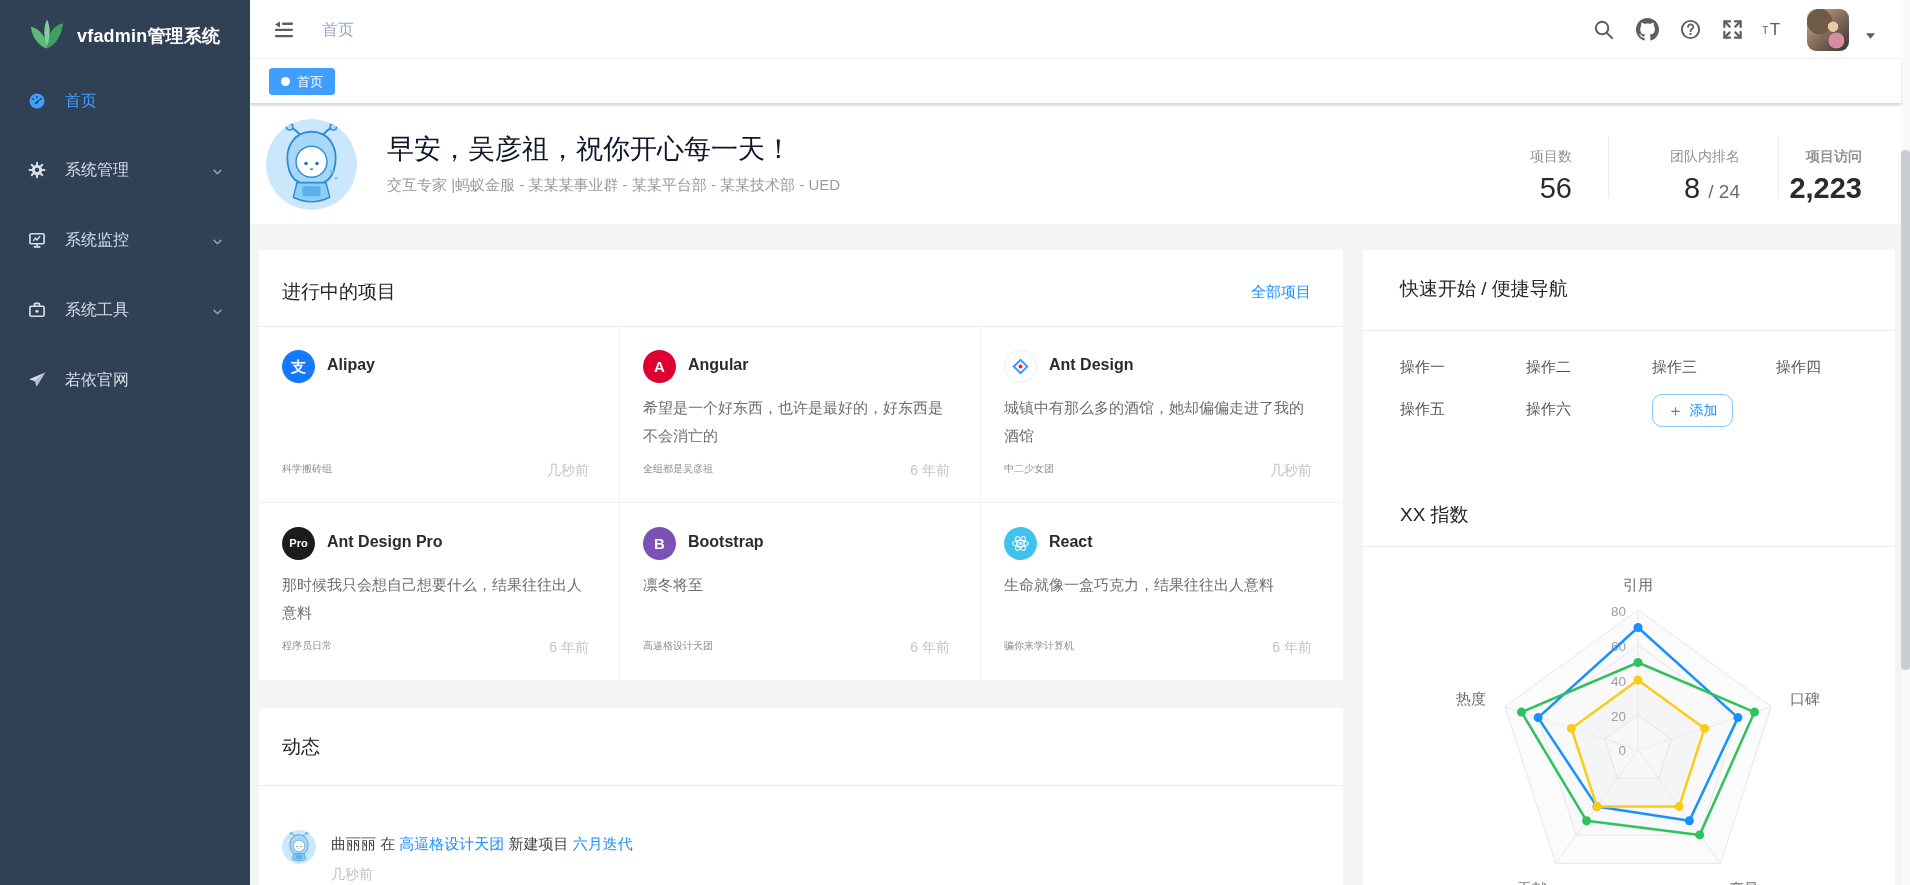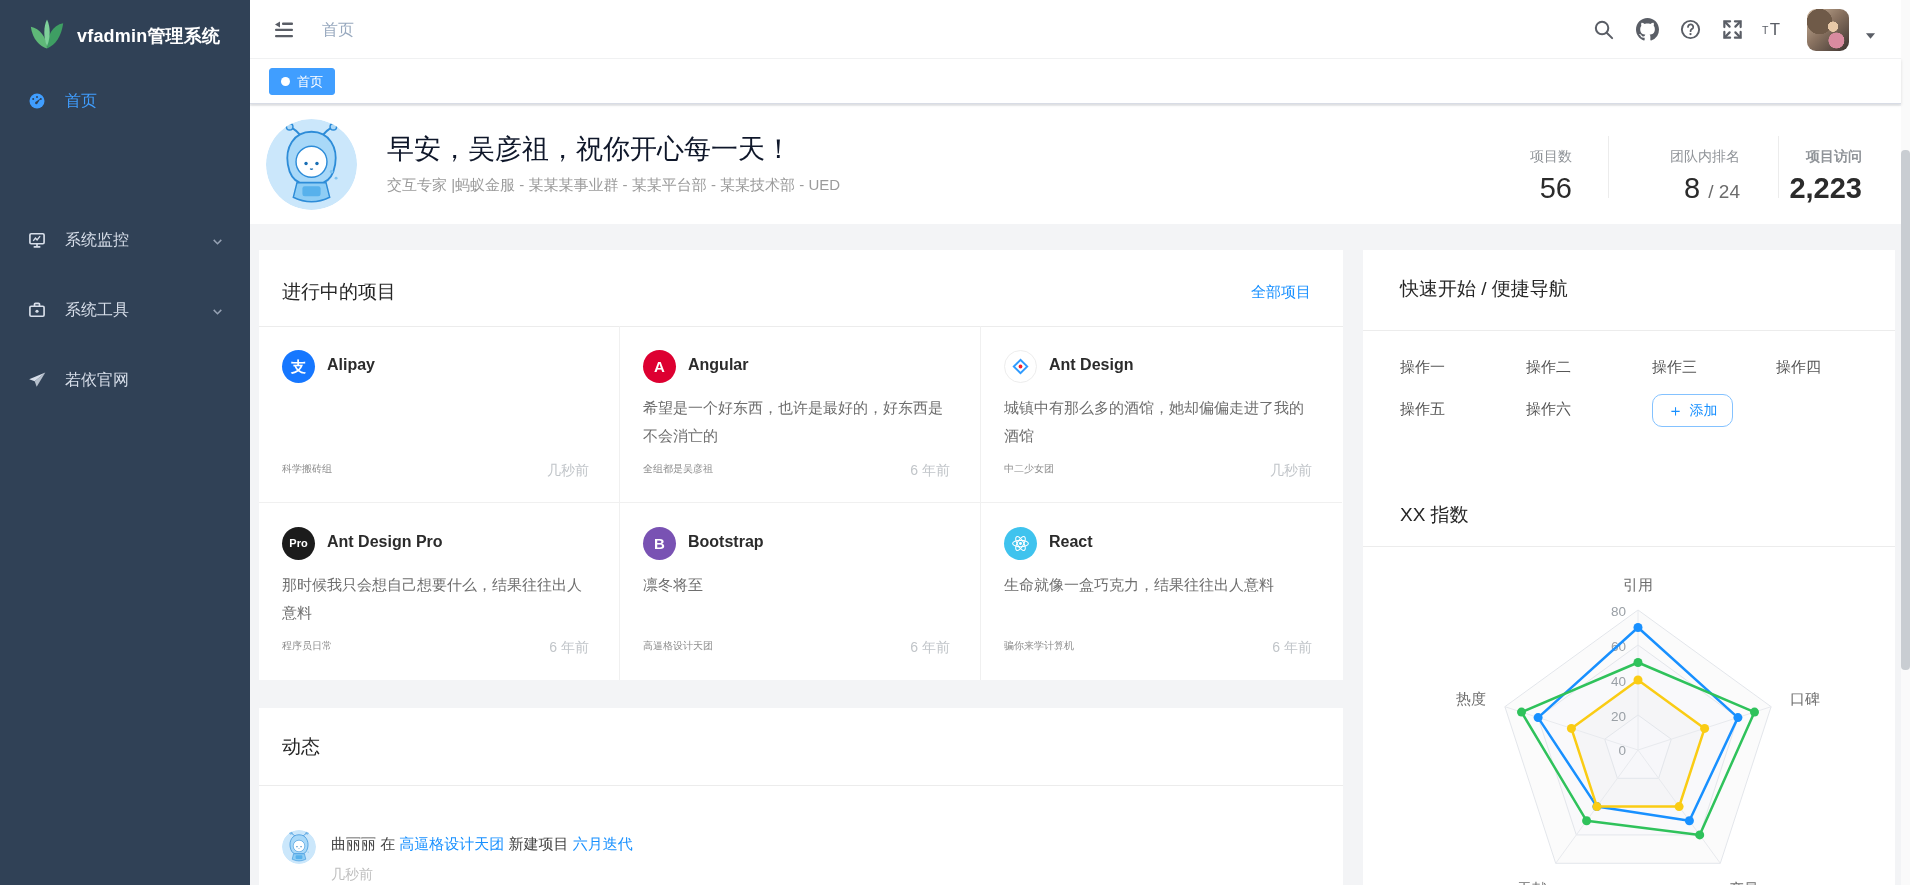--- a/index.html
+++ b/index.html
@@ -146,20 +146,44 @@
             <circle cx="7.4" cy="9.6" r="1.2"></circle>
               <circle cx="12" cy="7.2" r="1.2"></circle>
               <circle cx="16.6" cy="9.6" r="1.2"></circle>
             <path d="M11.1 12.6l5.4-3.8-3.6 5.6a1.6 1.6 0 11-1.8-1.8z"></path>
           </g>
         </svg>
       </span>
       <span class="mi-label">首页</span>
     </div>
 
+    <div class="menu-item" style="top:142px">
+      <span class="menu-icon">
+        <svg viewBox="0 0 24 24" width="20" height="20" fill="currentColor">
+          <g>
+            <rect x="10.8" y="2" width="2.4" height="5" rx="1"></rect>
+              <rect x="10.8" y="17" width="2.4" height="5" rx="1"></rect>
+            <rect x="10.8" y="2" width="2.4" height="5" rx="1" transform="rotate(45 12 12)"></rect>
+            <rect x="10.8" y="17" width="2.4" height="5" rx="1" transform="rotate(45 12 12)"></rect>
+            <rect x="10.8" y="2" width="2.4" height="5" rx="1" transform="rotate(90 12 12)"></rect>
+            <rect x="10.8" y="17" width="2.4" height="5" rx="1" transform="rotate(90 12 12)"></rect>
+            <rect x="10.8" y="2" width="2.4" height="5" rx="1" transform="rotate(135 12 12)"></rect>
+            <rect x="10.8" y="17" width="2.4" height="5" rx="1" transform="rotate(135 12 12)"></rect>
+            <circle cx="12" cy="12" r="6.2"></circle>
+          </g>
+          <circle cx="12" cy="12" r="2.6" fill="#304156"></circle>
+        </svg>
+      </span>
+      <span class="mi-label">系统管理</span>
+      <span class="menu-chevron">
+        <svg viewBox="0 0 12 12" width="13" height="13" fill="none" stroke="currentColor" stroke-width="1.4">
+            <path d="M2.5 4.5L6 8l3.5-3.5"></path>
+          </svg>
+      </span>
+    </div>
 
     <div class="menu-item" style="top:212px">
       <span class="menu-icon">
         <svg viewBox="0 0 24 24" width="20" height="20" fill="none" stroke="currentColor">
           <rect x="3.5" y="4.5" width="17" height="12" rx="1.5" stroke-width="2"></rect>
           <path d="M7.5 13l2.6-3.2 2 2 3.6-4.4" stroke-width="1.7"></path>
           <path d="M12 16.5v3M8 20.2h8" stroke-width="2"></path>
         </svg>
       </span>
       <span class="mi-label">系统监控</span>

